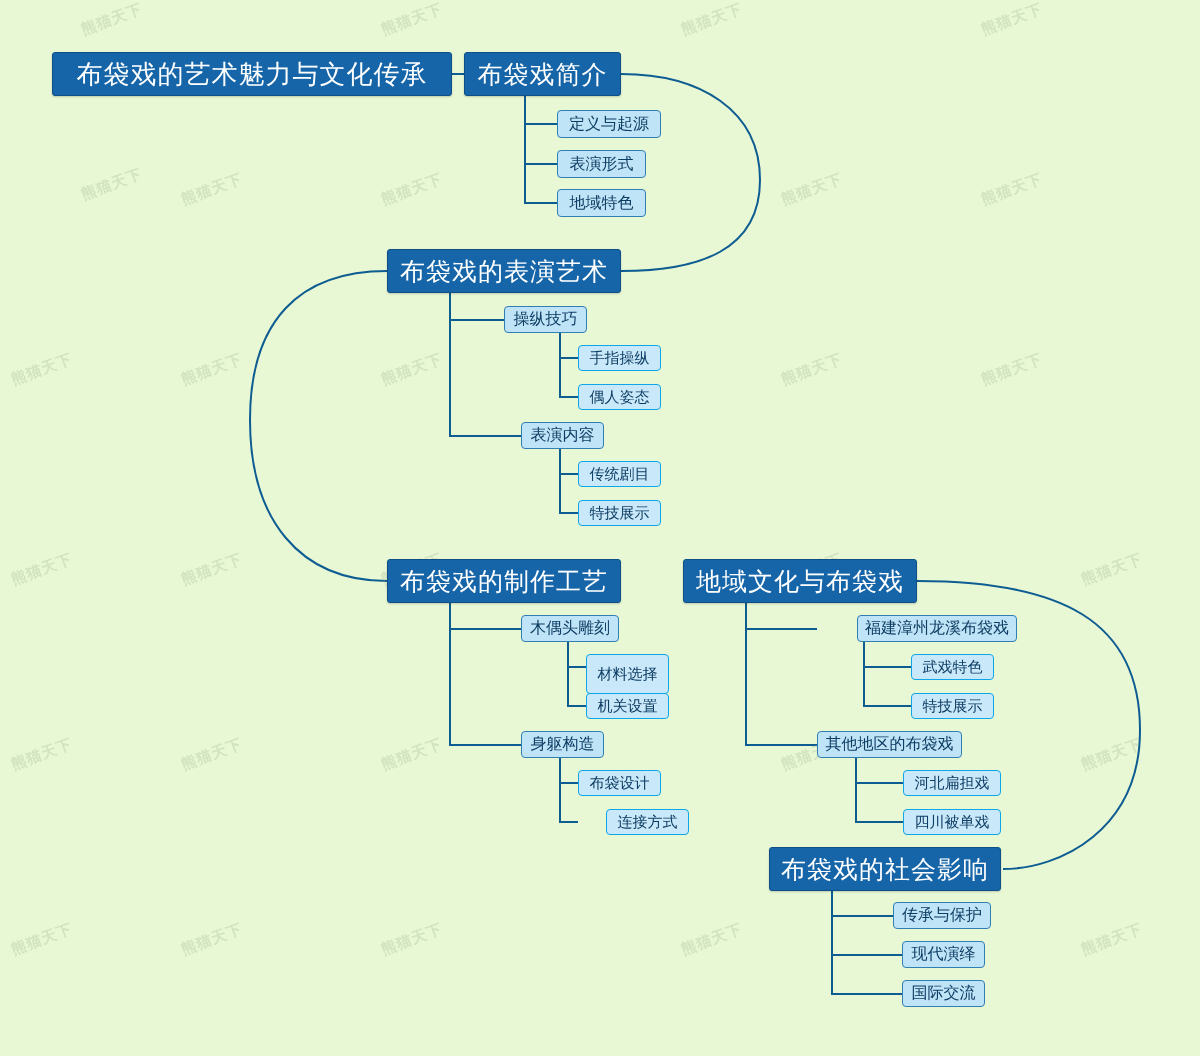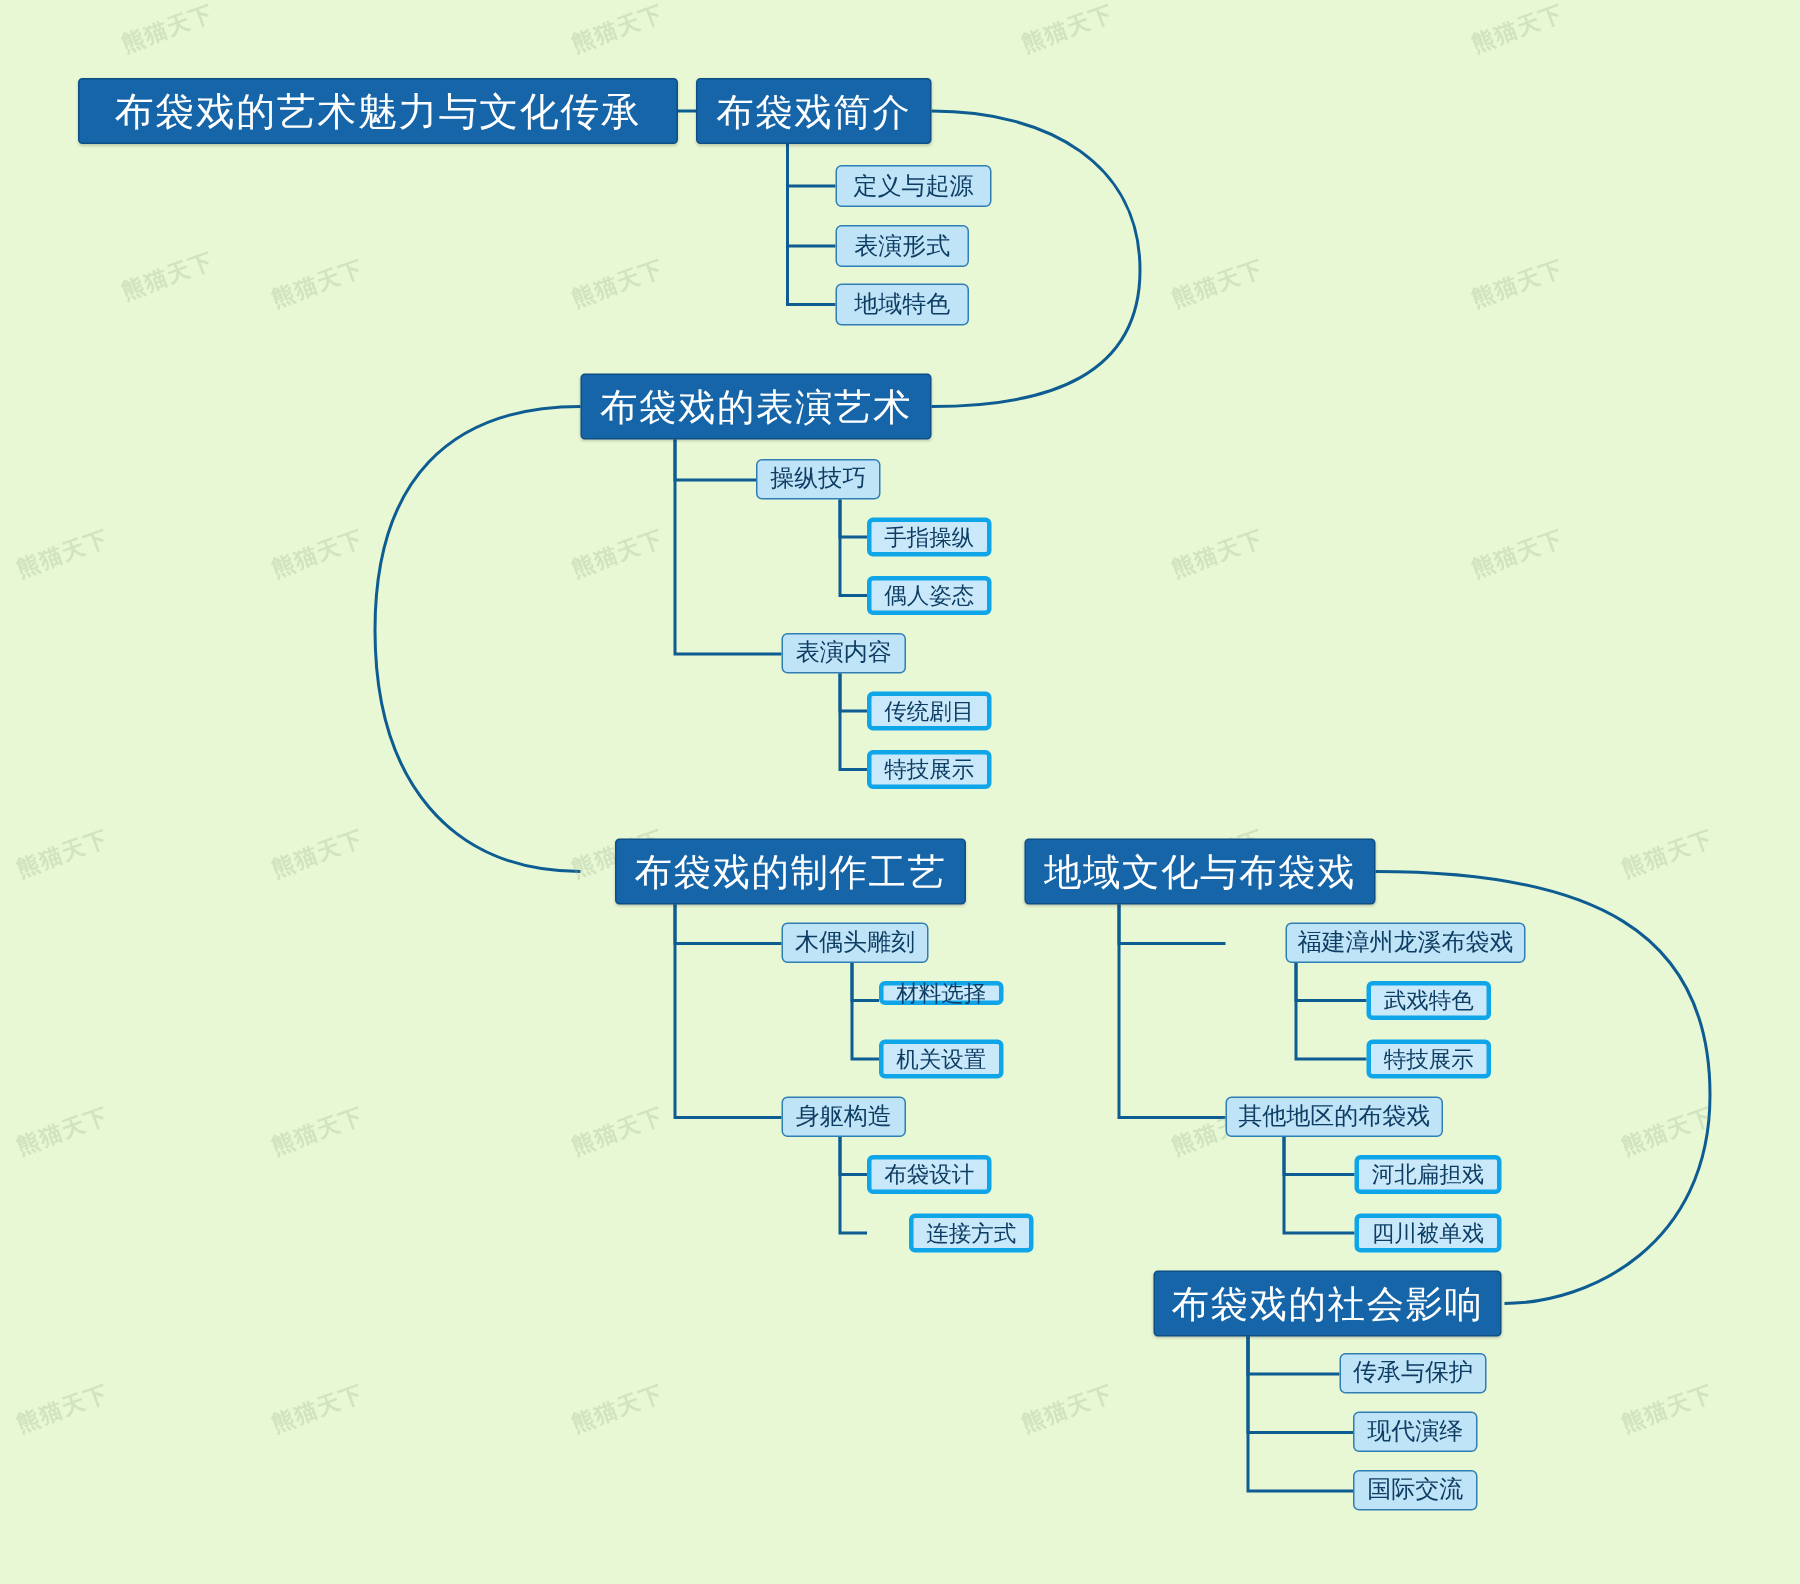--- a/index.html
+++ b/index.html
@@ -56,21 +56,21 @@
     border: 1px solid #2f7fb5;
     color: #0e3d63;
     border-radius: 4px;
     font-size: 16px;
     height: 28px;
     padding: 0 10px;
   }
   
   .node.leaf {
     background: #c9e8fa;
-    border: 3px solid #0ea5e9;
+    border: 1px solid #0ea5e9;
     color: #0e3d63;
     border-radius: 4px;
     font-size: 15px;
     height: 26px;
     padding: 0 9px;
   }
   .watermark {
     position: absolute;
     color: rgba(150, 180, 140, 0.28);
     font-size: 15px;
@@ -153,23 +153,23 @@
       <div class="node sub" style="left: 557px; top: 110px; width: 104px; height: 28px;">定义与起源</div>
       <div class="node sub" style="left: 557px; top: 150px; width: 89px; height: 28px;">表演形式</div>
       <div class="node sub" style="left: 557px; top: 189px; width: 89px; height: 28px;">地域特色</div>
       <div class="node major" style="left: 387px; top: 249px; width: 234px; height: 44px;">布袋戏的表演艺术</div>
       <div class="node sub" style="left: 504px; top: 306px; width: 83px; height: 27px;">操纵技巧</div>
       <div class="node leaf" style="left: 578px; top: 345px; width: 83px; height: 26px;">手指操纵</div>
       <div class="node leaf" style="left: 578px; top: 384px; width: 83px; height: 26px;">偶人姿态</div>
       <div class="node sub" style="left: 521px; top: 422px; width: 83px; height: 27px;">表演内容</div>
       <div class="node leaf" style="left: 578px; top: 461px; width: 83px; height: 26px;">传统剧目</div>
       <div class="node leaf" style="left: 578px; top: 500px; width: 83px; height: 26px;">特技展示</div>
-      <div class="node major" style="left: 410px; top: 559px; width: 234px; height: 44px; text-align: center;">布袋戏的制作工艺</div>
+      <div class="node major" style="left: 387px; top: 559px; width: 234px; height: 44px; text-align: center;">布袋戏的制作工艺</div>
       <div class="node sub" style="left: 521px; top: 615px; width: 98px; height: 27px;">木偶头雕刻</div>
-      <div class="node leaf" style="left: 586px; top: 654px; width: 83px; height: 16px;">材料选择</div>
+      <div class="node leaf" style="left: 586px; top: 654px; width: 83px; height: 40px;">材料选择</div>
       <div class="node leaf" style="left: 586px; top: 693px; width: 83px; height: 26px;">机关设置</div>
       <div class="node sub" style="left: 521px; top: 731px; width: 83px; height: 27px;">身躯构造</div>
       <div class="node leaf" style="left: 578px; top: 770px; width: 83px; height: 26px;">布袋设计</div>
       <div class="node leaf" style="left: 578px; top: 809px; width: 83px; height: 26px; margin-left: 28px;">连接方式</div>
       <div class="node major" style="left: 683px; top: 559px; width: 234px; height: 44px;">地域文化与布袋戏</div>
       <div class="node sub" style="left: 817px; top: 615px; width: 160px; height: 27px; margin-left: 40px;">福建漳州龙溪布袋戏</div>
       <div class="node leaf" style="left: 911px; top: 654px; width: 83px; height: 26px;">武戏特色</div>
       <div class="node leaf" style="left: 911px; top: 693px; width: 83px; height: 26px;">特技展示</div>
       <div class="node sub" style="left: 817px; top: 731px; width: 145px; height: 27px;">其他地区的布袋戏</div>
       <div class="node leaf" style="left: 903px; top: 770px; width: 98px; height: 26px;">河北扁担戏</div>

